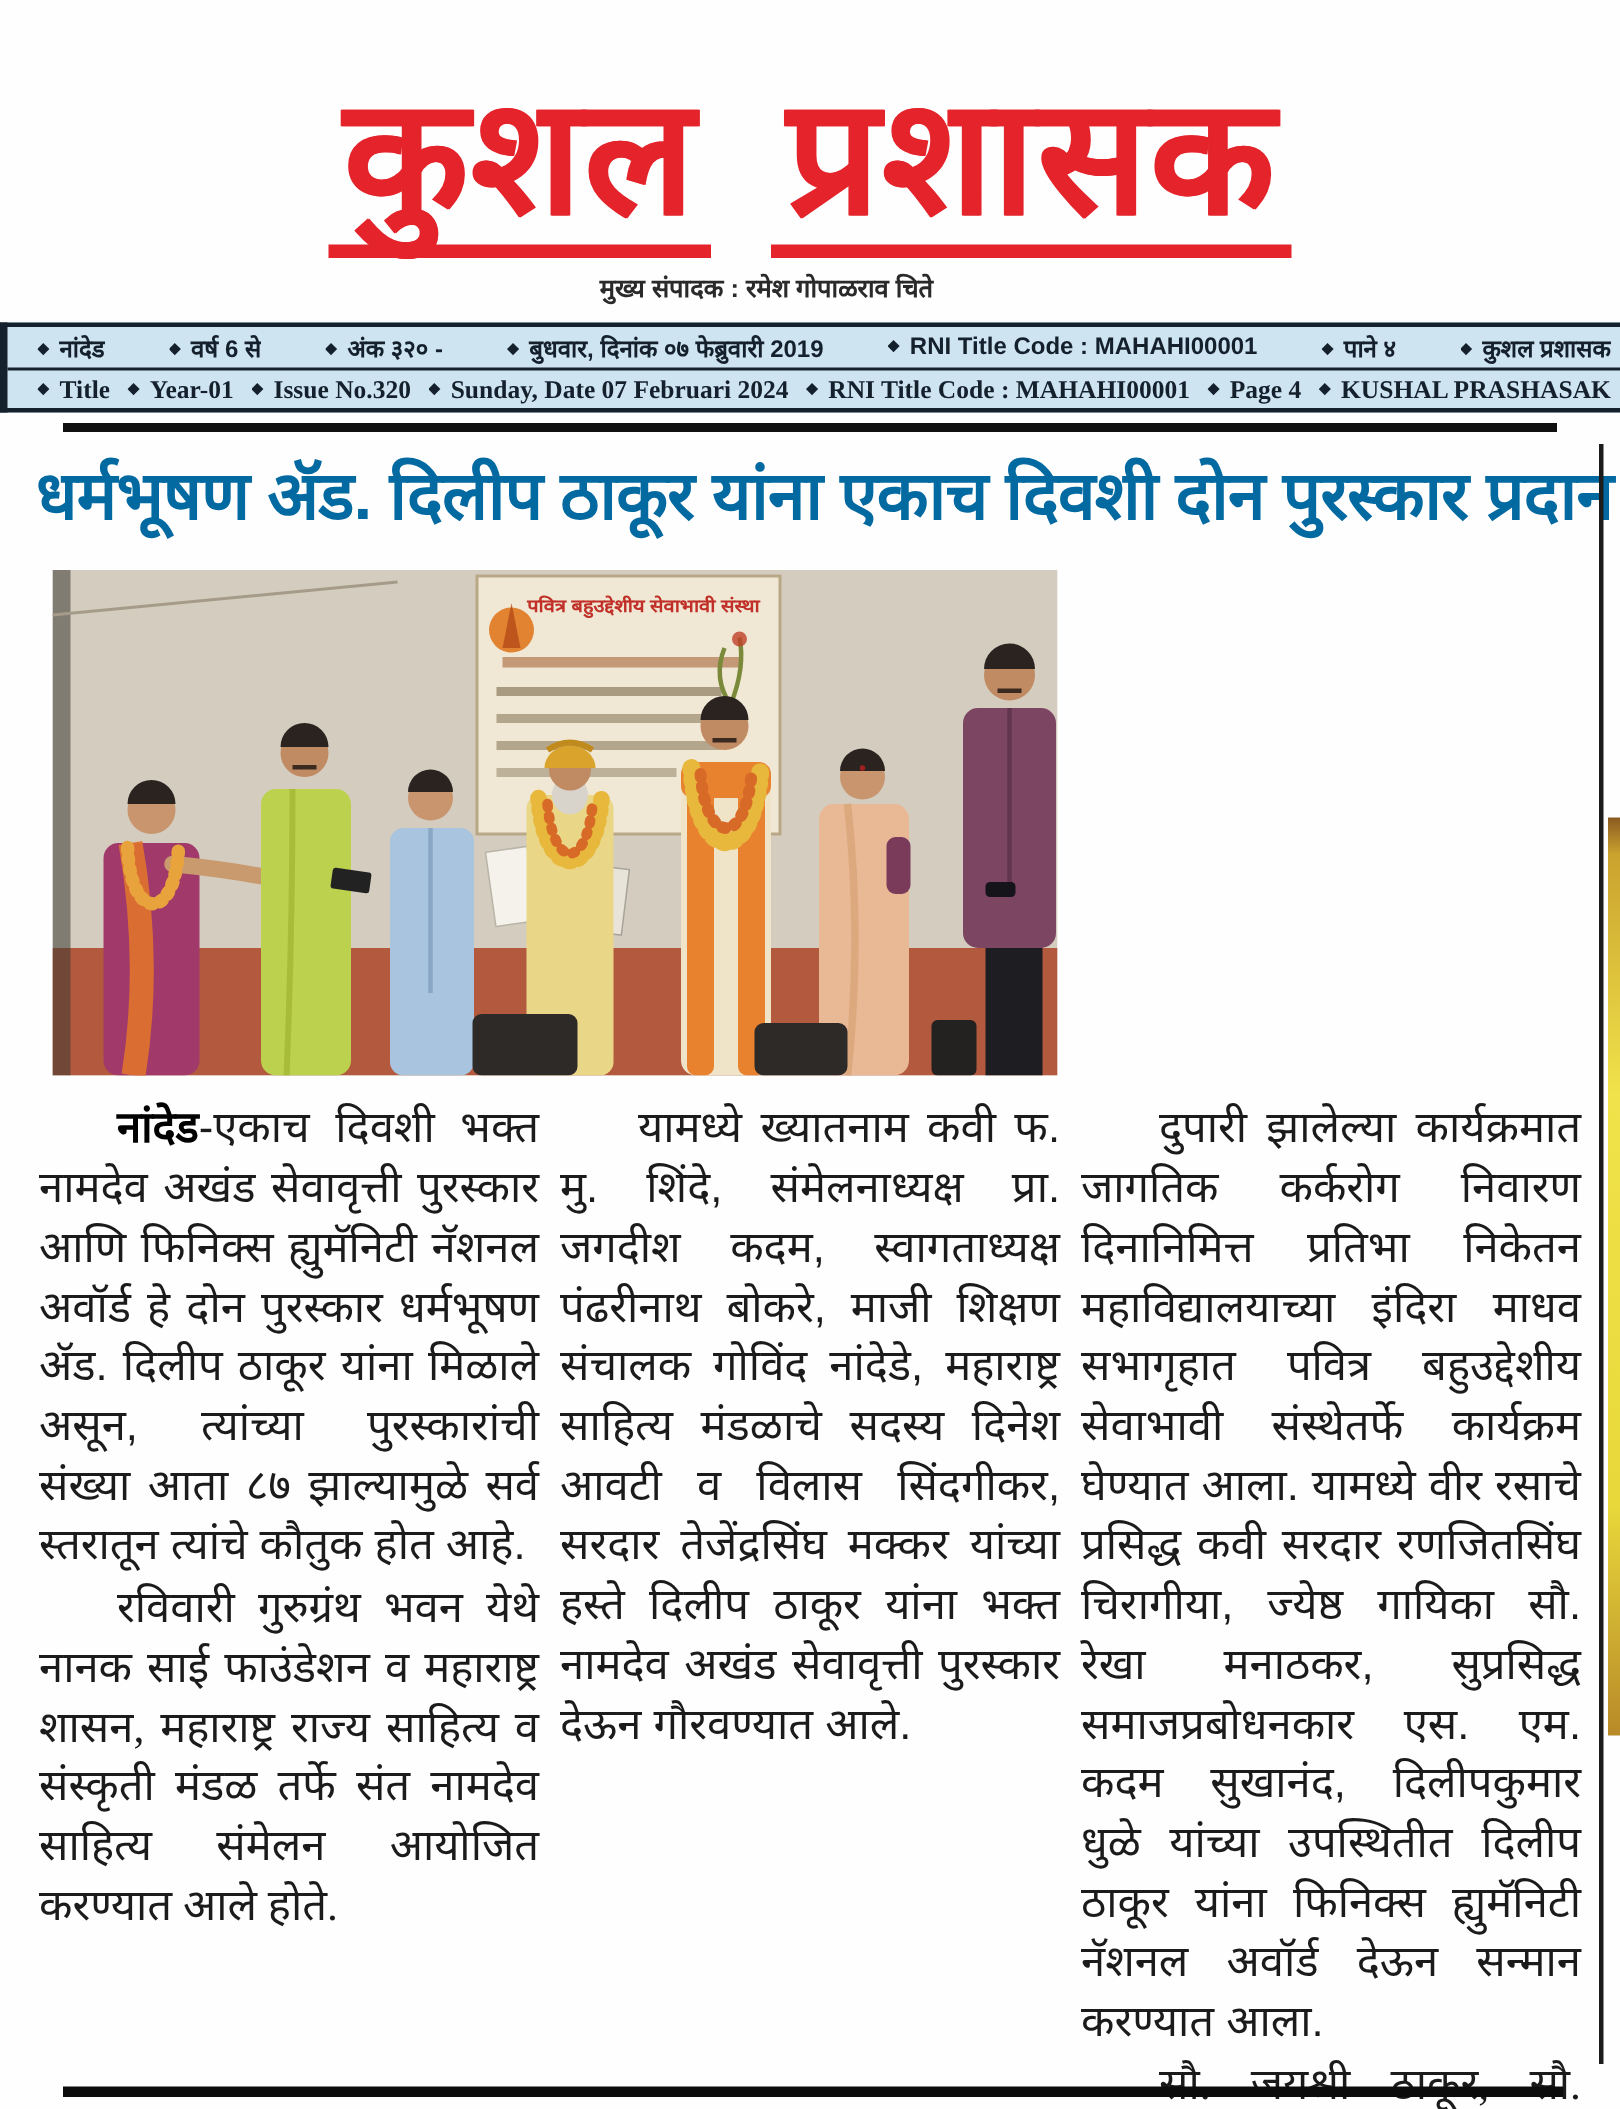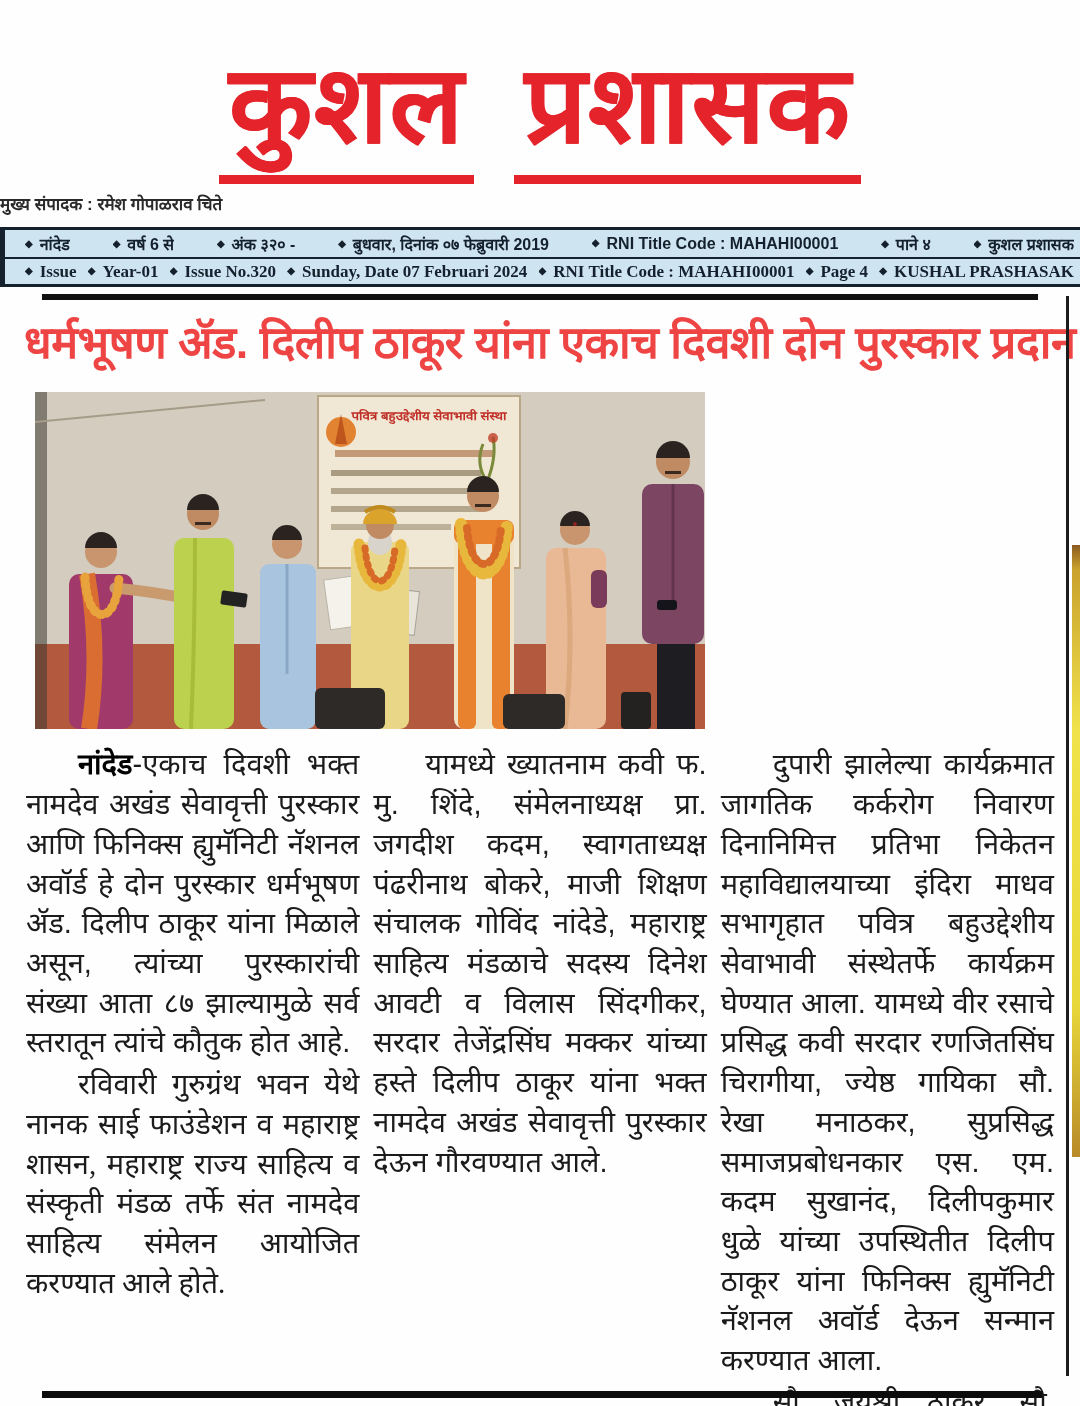--- a/index.html
+++ b/index.html
@@ -17,28 +17,28 @@
   
   .masthead { padding-top: 48px; text-align: center; white-space: nowrap; }
   .masthead .word {
     display: inline-block;
     font-size: 108px;
     line-height: 1.05;
     font-weight: 900;
     color: #e4232b;
     letter-spacing: 2px;
     border-bottom: 9px solid #e4232b;
-    padding: 0 10px 14px 10px;
+    padding: 0 10px 2px 10px;
     margin: 0 20px;
     text-shadow: 1px 0 0 #e4232b;
   }
   .tagline {
     margin-top: 8px;
     padding-right: 58px;
-    text-align: left;
+    text-align: center;
     font-size: 17px;
     font-weight: bold;
     color: #2a2a2a;
   }
 
   
   .infobar {
     margin-top: 12px;
     background: #cfe4f1;
     border-top: 3px solid #16212e;
@@ -58,21 +58,21 @@
   .bar-item { white-space: nowrap; overflow: hidden; }
   .bar-item::before { content: "◆"; font-size: 10px; margin-right: 7px; vertical-align: 3px; color:#14202c; }
 
   .rule-heavy { height: 6px; background: #101010; margin: 7px 42px 0 42px; }
 
   
   .headline {
     margin: 16px 24px 0 24px;
     font-size: 45px;
     font-weight: 900;
-    color: #ef4444;
+    color: #0369a1;
     line-height: 1.2;
     white-space: nowrap;
     letter-spacing: -0.5px;
   }
 
   
   .photo-wrap { margin: 22px 0 0 35px; width: 778px; height: 337px; }
   .photo-wrap svg { display: block; }
 
   
@@ -114,21 +114,21 @@
     <div class="bar-row marathi">
       <span class="bar-item">नांदेड</span>
       <span class="bar-item">वर्ष 6 से</span>
       <span class="bar-item">अंक ३२० -</span>
       <span class="bar-item">बुधवार, दिनांक ०७ फेब्रुवारी 2019</span>
       <span class="bar-item">RNI Title Code : MAHAHI00001</span>
       <span class="bar-item">पाने ४</span>
       <span class="bar-item">कुशल प्रशासक</span>
     </div>
     <div class="bar-row english">
-      <span class="bar-item">Issue</span>
+      <span class="bar-item">Title</span>
       <span class="bar-item">Year-01</span>
       <span class="bar-item">Issue No.320</span>
       <span class="bar-item">Sunday, Date 07 Februari 2024</span>
       <span class="bar-item">RNI Title Code : MAHAHI00001</span>
       <span class="bar-item">Page 4</span>
       <span class="bar-item">KUSHAL PRASHASAK</span>
     </div>
   </div>
   <div class="rule-heavy"></div>
 

